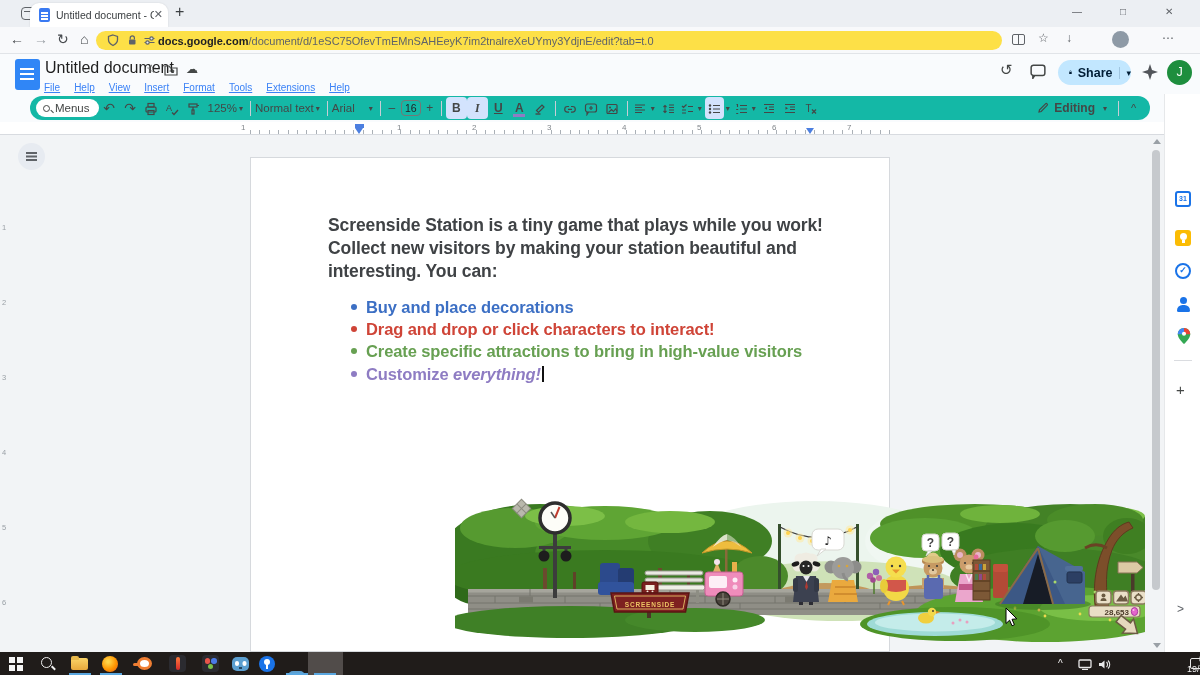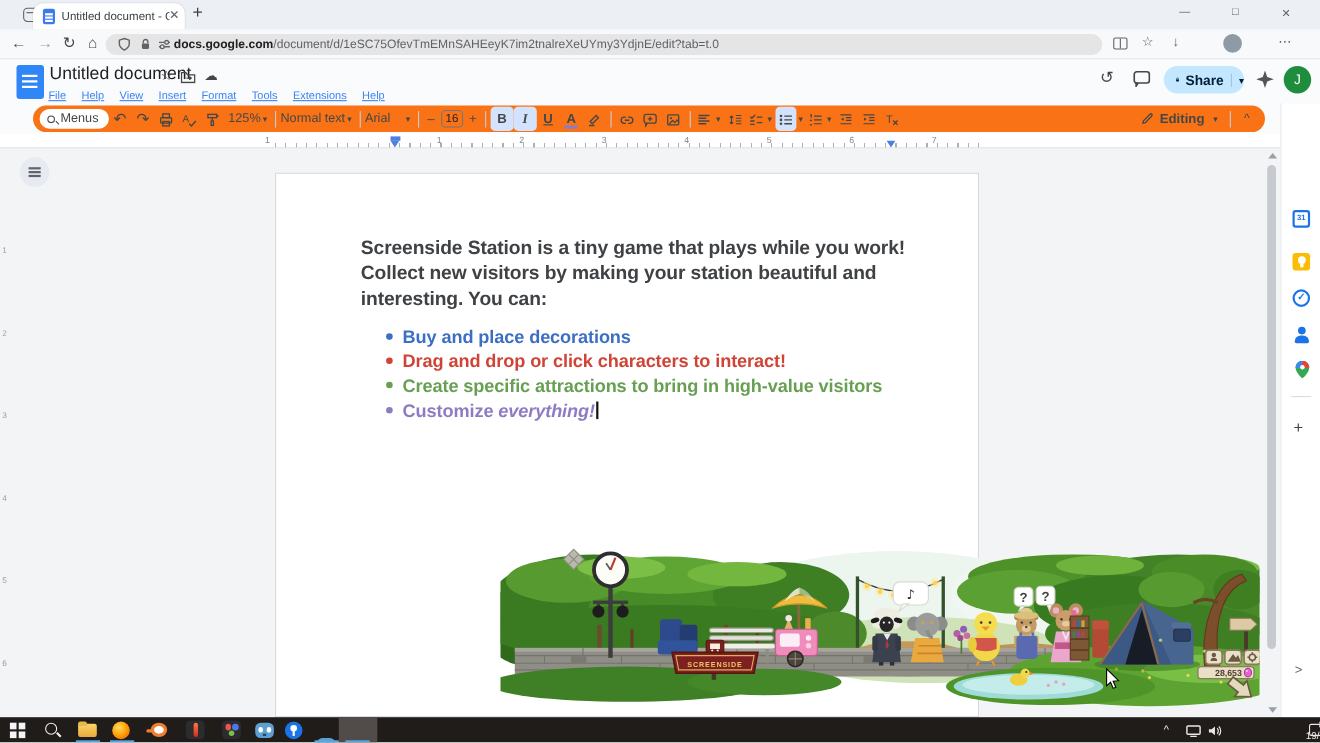--- a/index.html
+++ b/index.html
@@ -16,21 +16,21 @@
   #tab .favicon::after { content:""; position:absolute; left:2px; top:4px; width:7px; height:1.5px; background:#fff; box-shadow:0 3px 0 #fff, 0 6px 0 #fff; }
   #tab .tab-title { position:absolute; left:26px; top:6px; width:98px; font-size:10.5px; color:#3c4043; white-space:nowrap; overflow:hidden; }
   #tab .tab-close { position:absolute; right:5px; top:5px; font-size:11px; color:#5f6368; line-height:13px; }
   #newtab { position:absolute; left:175px; top:3px; font-size:16px; color:#3c4043; }
   .winctl { position:absolute; top:6px; font-size:10px; color:#5f6368; }
 
   
   #btoolbar { position:absolute; left:0; top:27px; width:1200px; height:27px; background:#f8f9fb; border-bottom:1px solid #e1e4e8; }
   .bico { position:absolute; top:4px; font-size:14px; color:#45494d; }
   .bico.dis { color:#9aa0a6; }
-  #addressbar { position:absolute; left:96px; top:4px; width:906px; height:19px; background:#e5e5e5; border-radius:10px; }
+  #addressbar { position:absolute; left:96px; top:4px; width:906px; height:19px; background:#fde047; border-radius:10px; }
   #addressbar .url { position:absolute; left:62px; top:3.5px; font-size:11px; color:#5f6368; white-space:nowrap; overflow:hidden; width:830px; }
   #addressbar .url b { color:#202124; font-weight:bold; }
   .abar-svg { position:absolute; top:3px; }
   .rtool { position:absolute; top:4px; font-size:12px; color:#5f6368; }
   #btool-avatar { position:absolute; left:1112px; top:4px; width:17px; height:17px; border-radius:50%; background:#8e9aa6; }
   #btool-split { position:absolute; left:1012px; top:7px; width:13px; height:11px; border:1.4px solid #5f6368; border-radius:2px; }
   #btool-split::after { content:""; position:absolute; left:5px; top:0; width:1.4px; height:8.5px; background:#5f6368; }
 
   
   #dheader { position:absolute; left:0; top:54px; width:1200px; height:40px; background:#f9fbfd; }
@@ -40,21 +40,21 @@
   .title-ico { position:absolute; top:8px; font-size:12px; color:#444746; }
   #menubar { position:absolute; left:37px; top:25px; display:flex; }
   #menubar span { font-size:10px; color:#3b82f6; padding:0 7px; line-height:17px;text-decoration:underline; }
   #hdr-right-ico { position:absolute; top:7px; color:#444746; }
   #share-btn { position:absolute; left:1058px; top:6px; width:73px; height:25px; background:#c2e7ff; border-radius:13px; display:flex; align-items:center; }
   #share-btn .share-label { font-size:12.5px; font-weight:bold; color:#001d35; margin-left:5px; }
   #share-btn .share-caret { font-size:9px; color:#001d35; margin-left:7px; border-left:1px solid #9fc5e0; padding-left:6px; line-height:12px; }
   #avatar { position:absolute; left:1167px; top:6px; width:25px; height:25px; border-radius:50%; background:#1e8e3e; color:#fff; font-size:12.5px; text-align:center; line-height:25px; }
 
   
-  #dtoolbar { position:absolute; left:30px; top:96px; width:1120px; height:24px; background:#f97316; border-radius:12px; display:flex; align-items:center; padding:0 6px; }
+  #dtoolbar { position:absolute; left:30px; top:96px; width:1120px; height:24px; background:#14b8a6; border-radius:12px; display:flex; align-items:center; padding:0 6px; }
   .tsep { width:1px; height:15px; background:#c7cdd6; margin:0 4px; flex:none; }
   .tbtn { width:21px; text-align:center; font-size:12px; color:#444746; flex:none; line-height:22px; }
   .tbtn svg { vertical-align:middle; }
   .chip { background:#d3e3fd; border-radius:4px; }
   .tlabel { font-size:11.5px; color:#444746; flex:none; }
   .tcaret { font-size:8px; color:#444746; margin:0 3px 0 2px; flex:none; }
   #menus-pill { background:#fff; border-radius:12px; height:18px; display:flex; align-items:center; padding:0 9px 0 7px; flex:none; }
   #menus-pill .mag { width:7px; height:7px; border:1.4px solid #444746; border-radius:50%; position:relative; margin-right:5px; }
   #menus-pill .mag::after { content:""; position:absolute; left:5.5px; top:5.5px; width:4px; height:1.4px; background:#444746; transform:rotate(45deg); }
   #fontsize-box { width:20px; height:16px; border:1px solid #747775; border-radius:4px; font-size:10.5px; color:#202124; text-align:center; line-height:14px; flex:none; margin:0 2px; }

